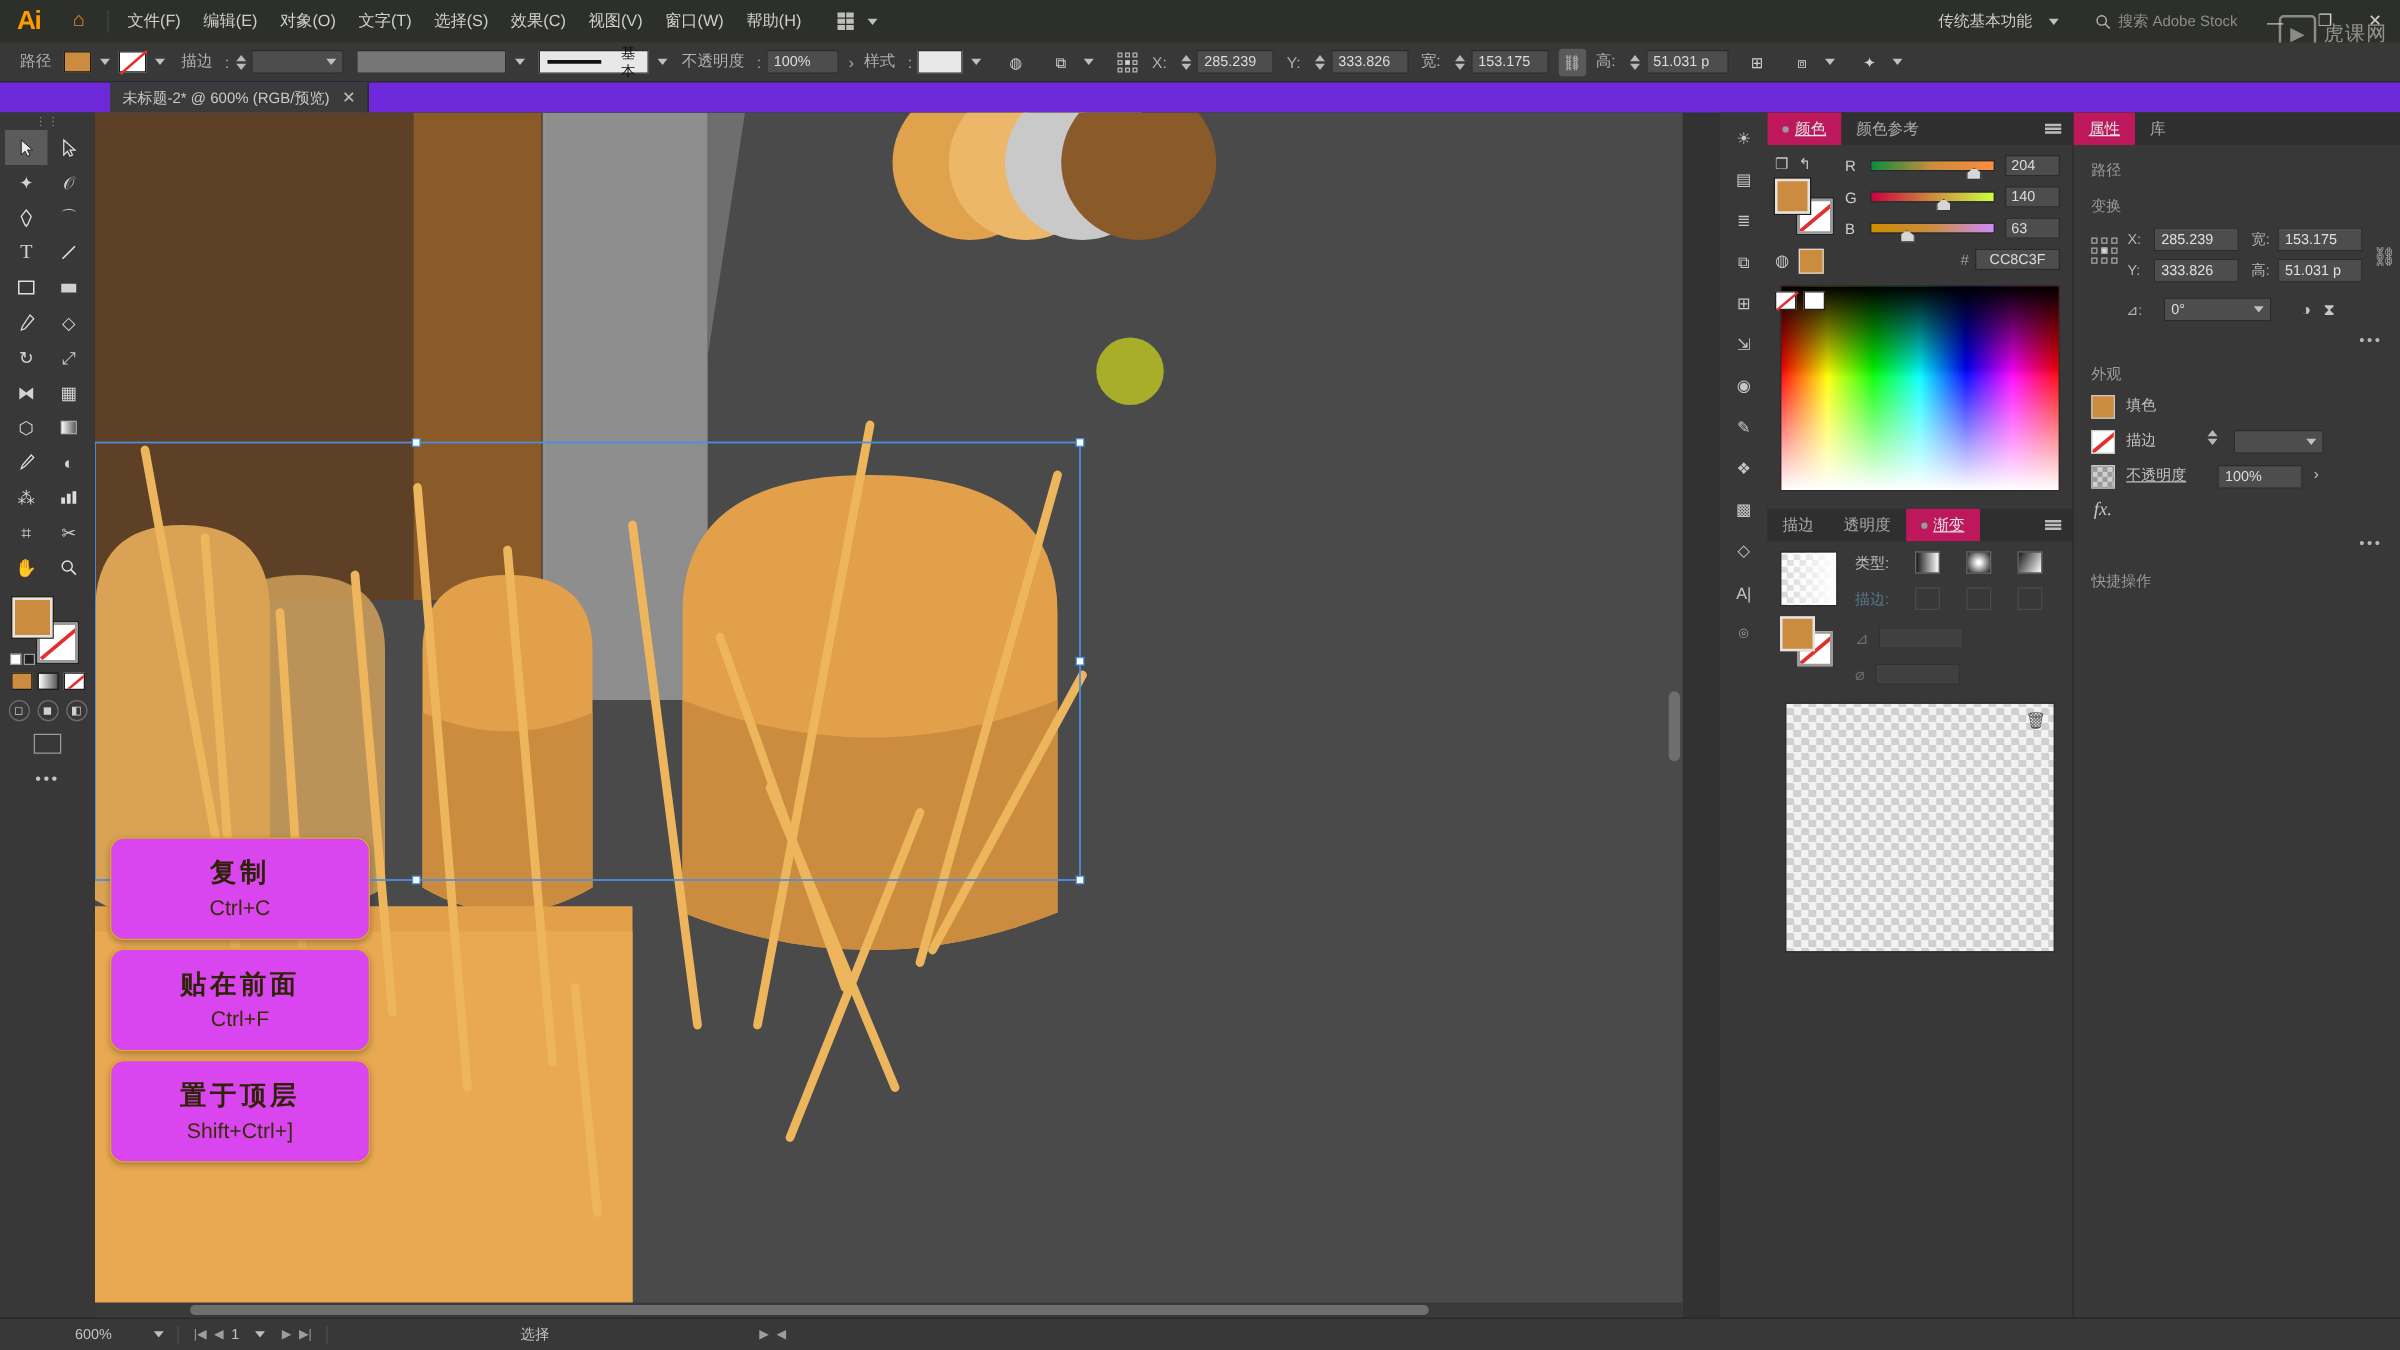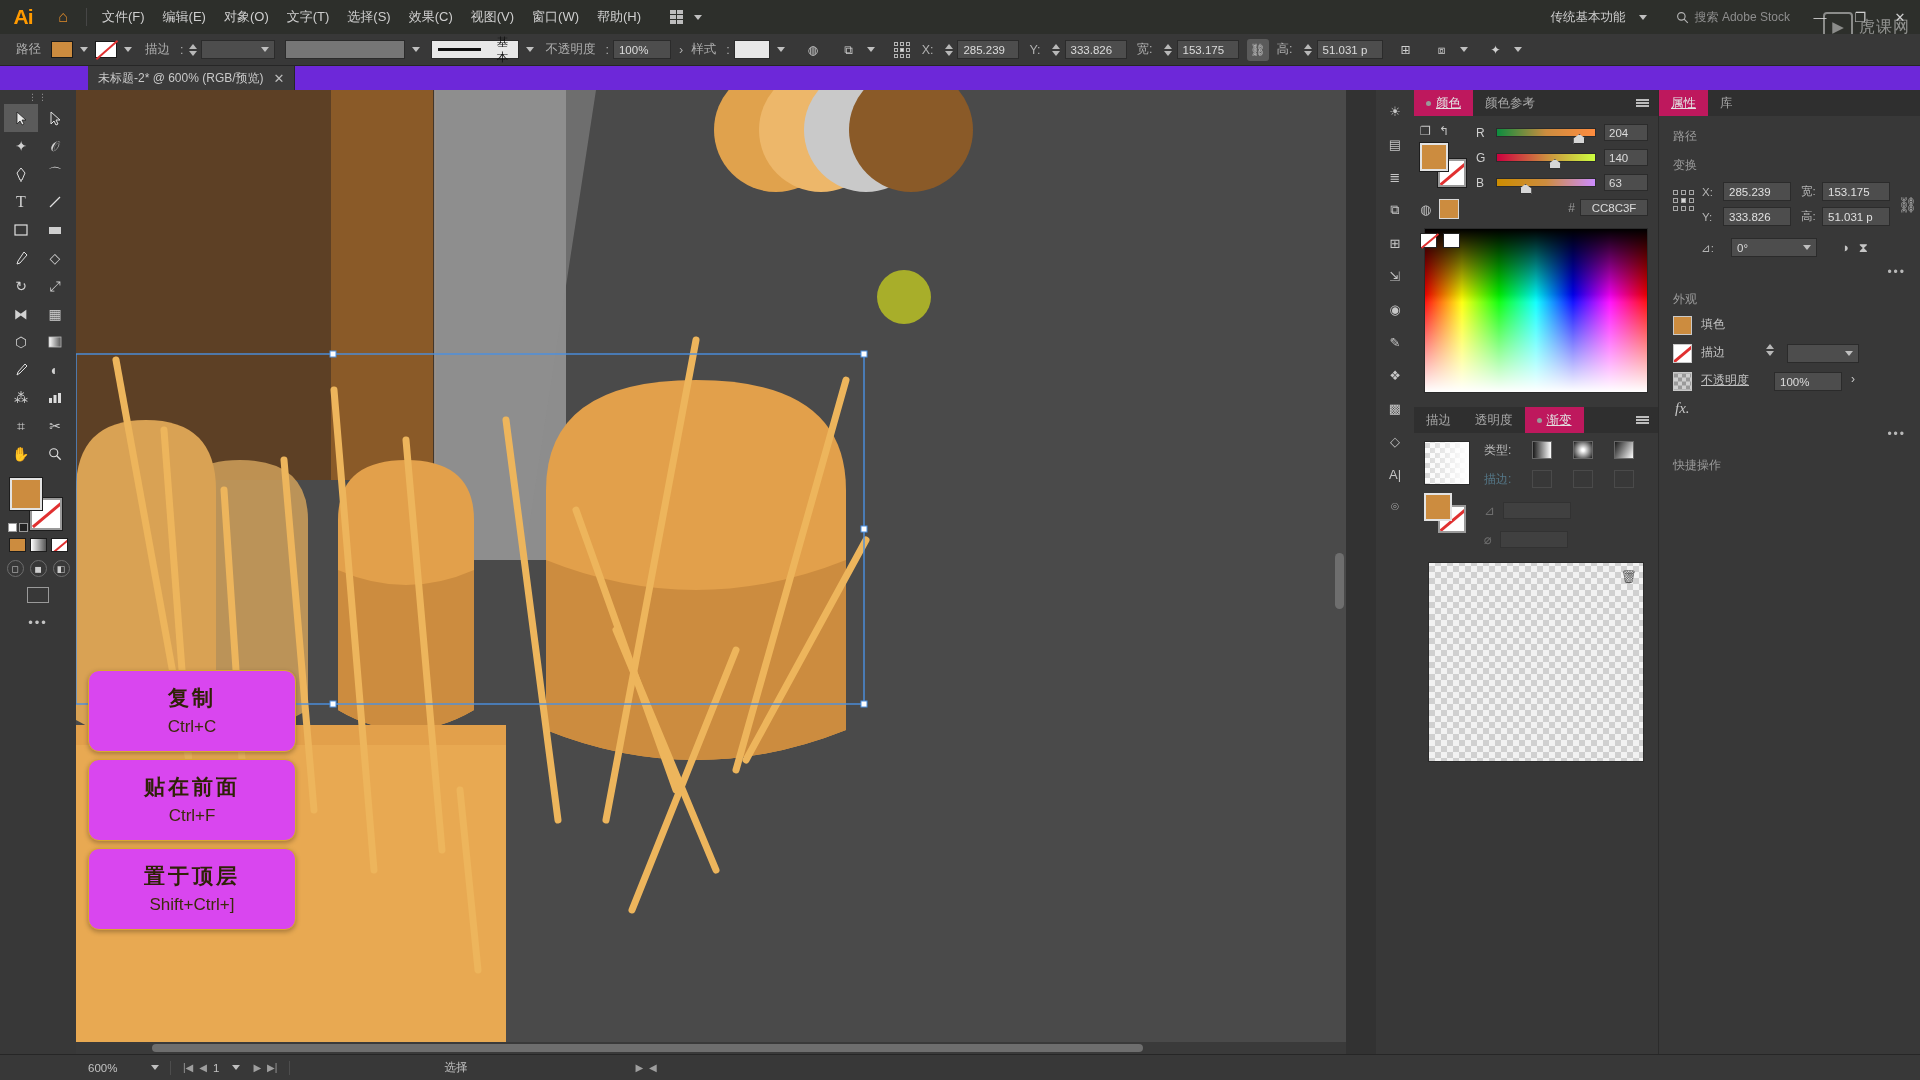--- a/index.html
+++ b/index.html
@@ -188,21 +188,21 @@
   .qa-title { color:#9a9a9a; font-size:12px; margin:16px 0 8px 4px; }
   .qa-grid { display:grid; grid-template-columns:1fr 1fr; gap:7px; padding:0 4px; }
   .qa-btn { height:23px; background:#4a4a4a; border:1px solid #5d5d5d; color:#dcdcdc;
     font-size:12px; display:flex; align-items:center; justify-content:center; }
   .qa-wide { grid-column:1/3; position:relative; }
   .qa-wide .cv { position:absolute; right:6px; top:6px; }
 
   
   .statusbar { position:absolute; left:0; bottom:0; width:1920px; height:26px;
     background:#383838; border-top:1px solid #262626; display:flex; align-items:center;
-    padding-left:88px; gap:0; font-size:11.5px; color:#c2c2c2; }
+    padding-left:60px; gap:0; font-size:11.5px; color:#c2c2c2; }
   .sb-zoom { width:56px; }
   .sb-cell { display:flex; align-items:center; gap:6px; padding:0 8px; }
   .sb-sep { width:1px; height:14px; background:#4d4d4d; margin:0 4px; }
   .nav-ic { color:#9e9e9e; font-size:10px; }
   .sb-status { margin-left:150px; }
 </style>
 </head>
 <body>
 
 <div class="menubar">

